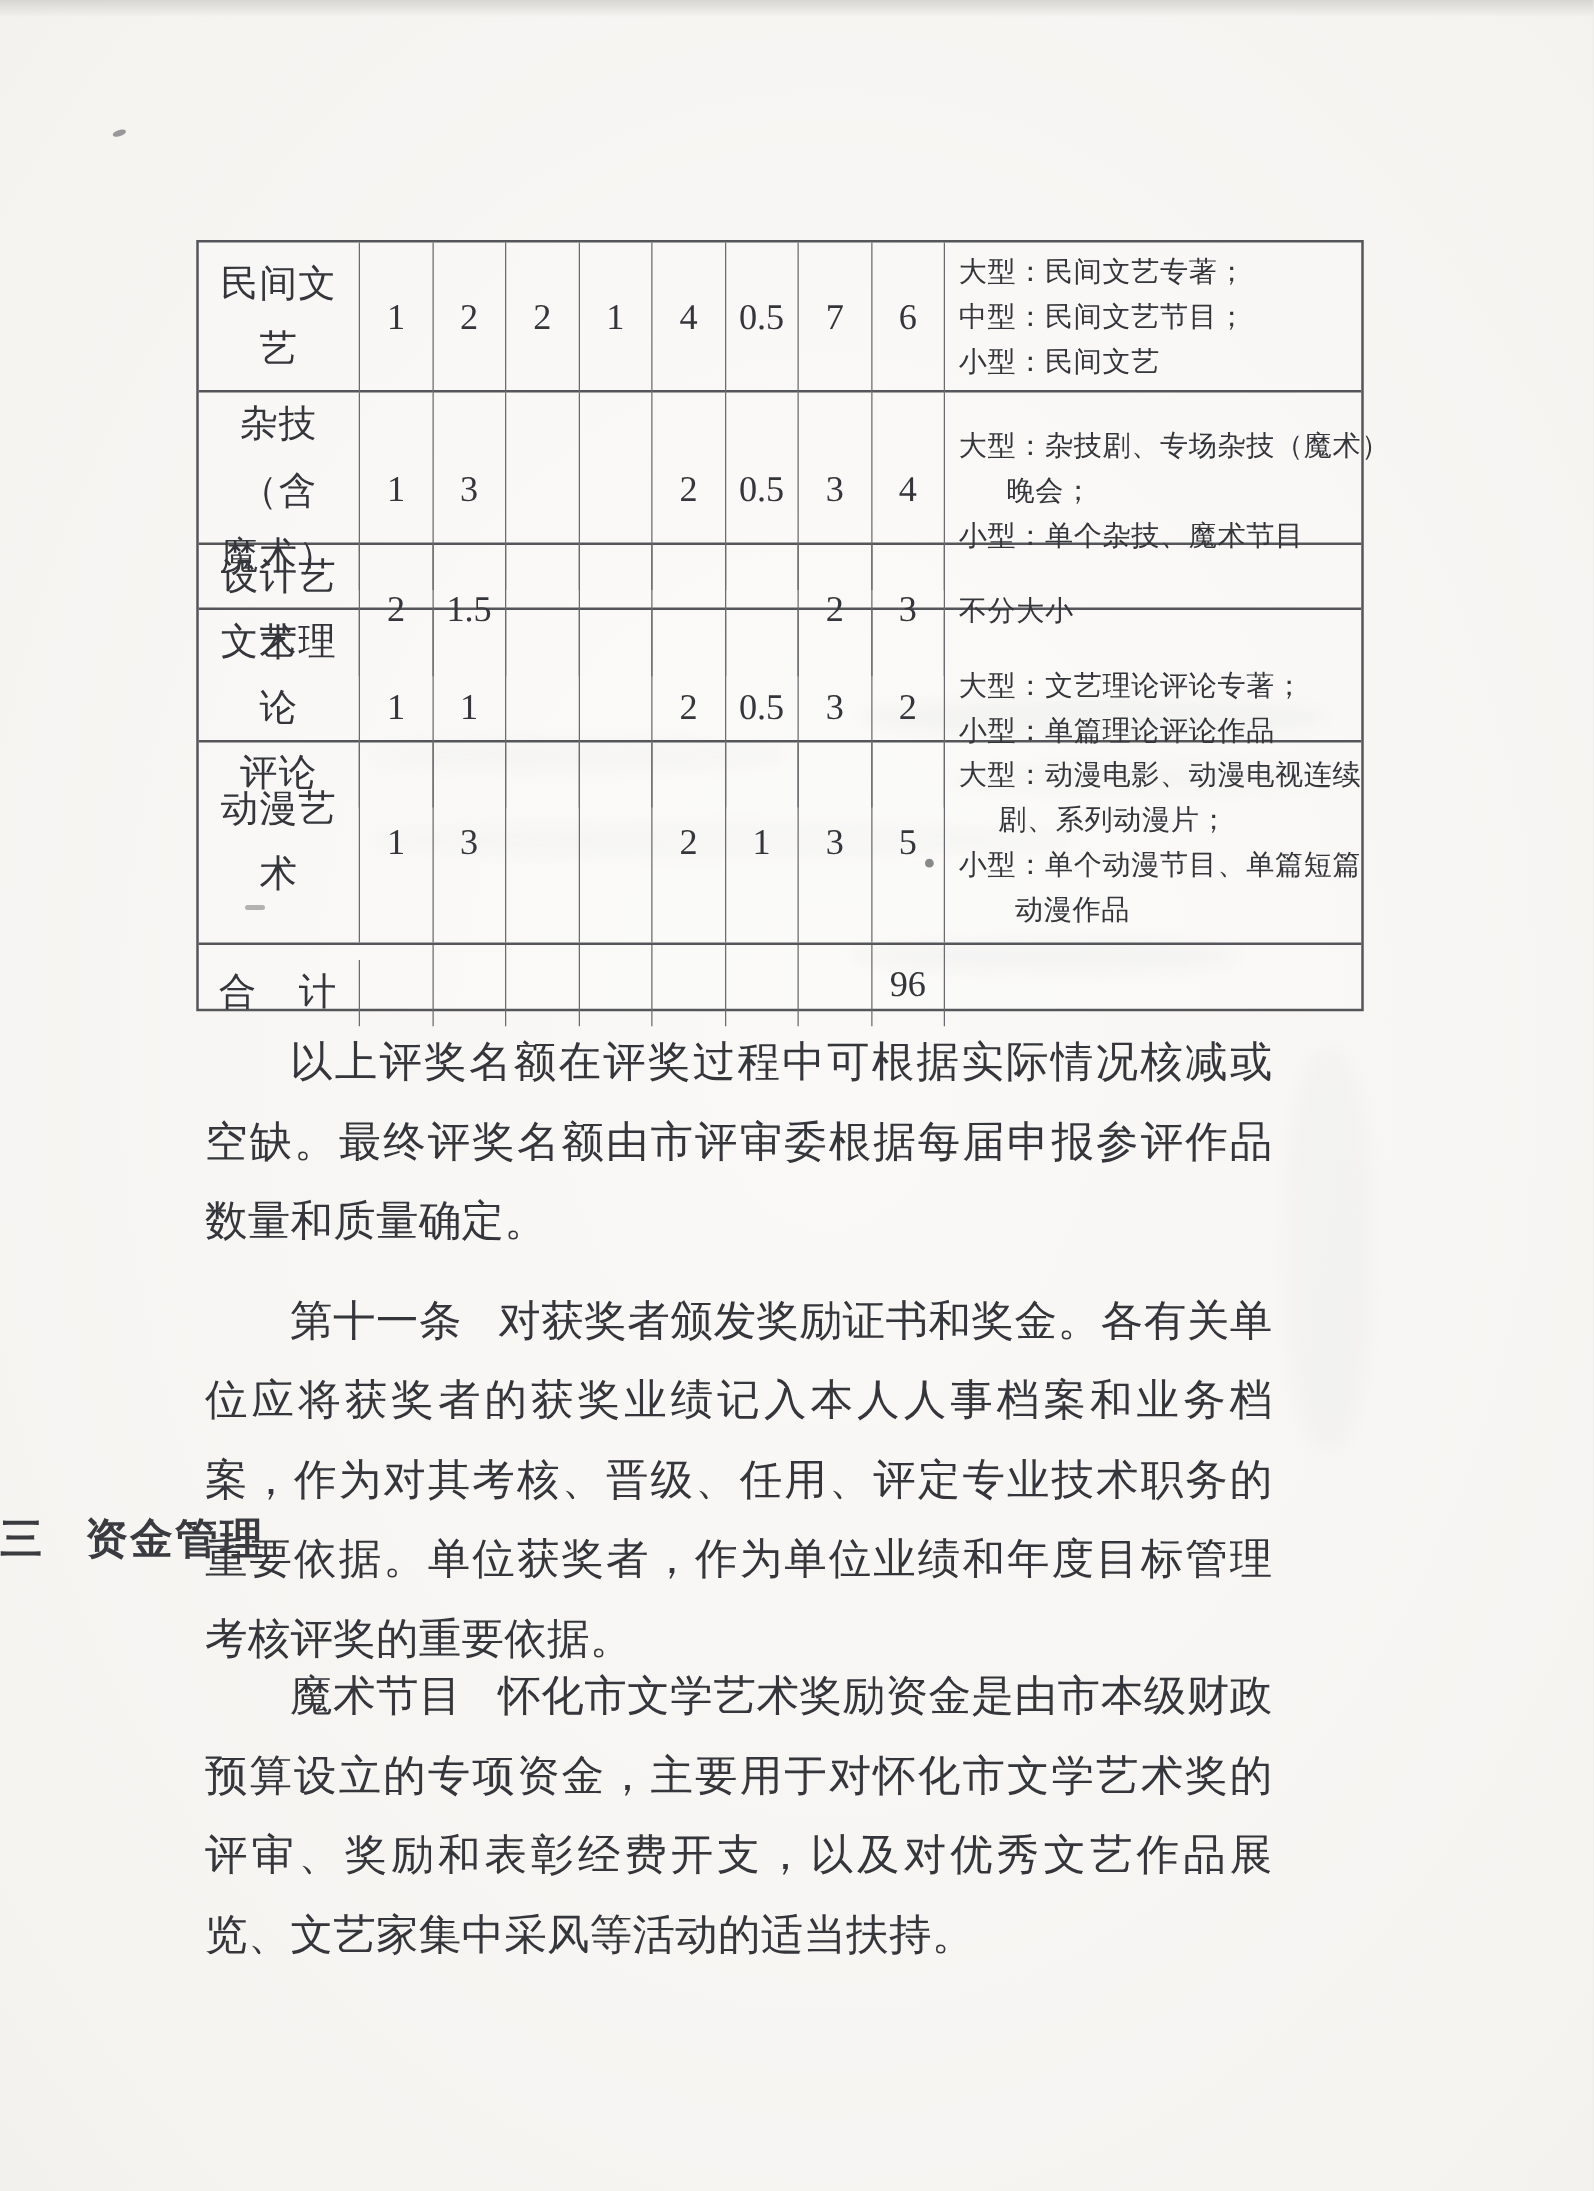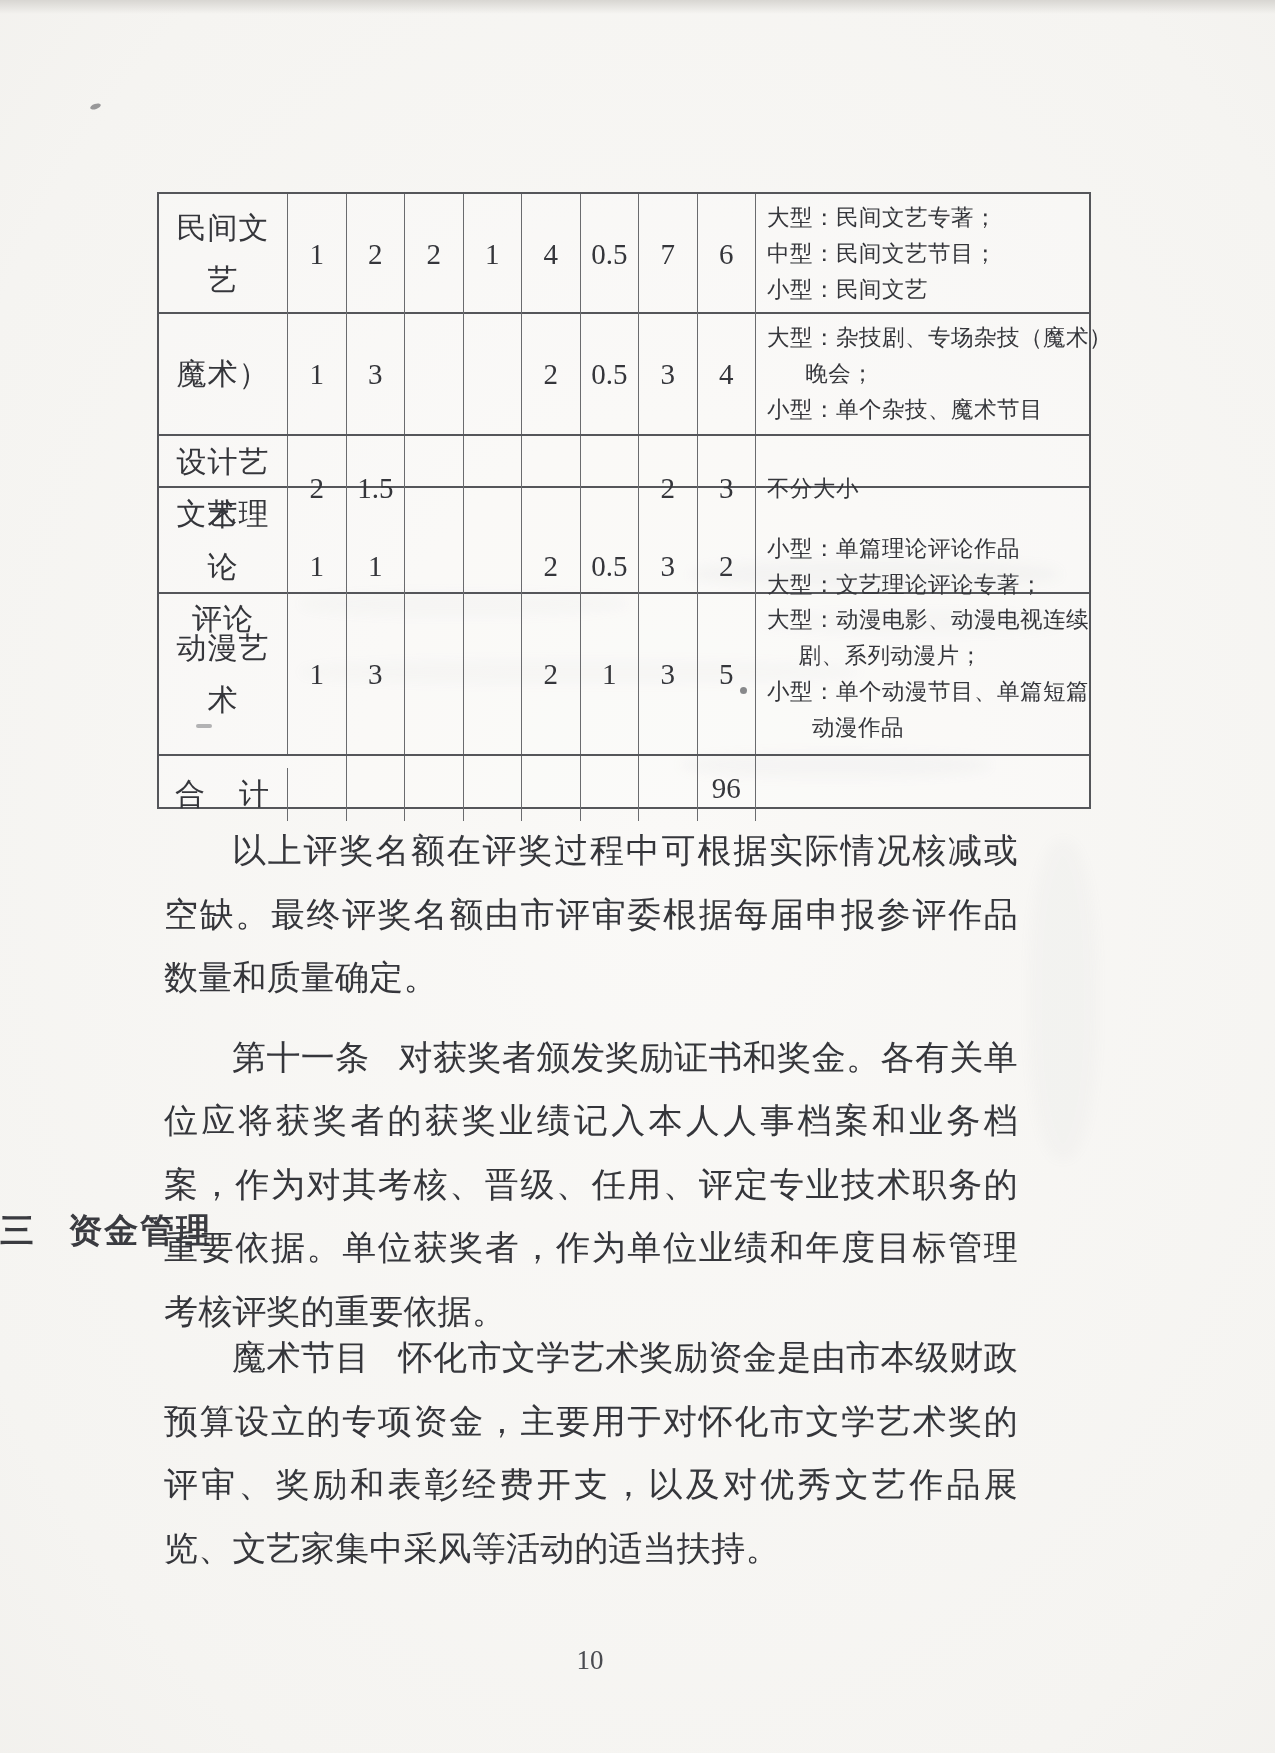--- a/index.html
+++ b/index.html
@@ -139,20 +139,21 @@
       <div class="cell num">6</div>
       <div class="cell remark">
         <span class="r-line">大型：民间文艺专著；</span>
         <span class="r-line">中型：民间文艺节目；</span>
         <span class="r-line">小型：民间文艺</span>
       </div>
     </div>
 
     <div class="trow" style="height:120px">
       <div class="cell cat">
+        <span>杂技（含</span>
         <span>魔术）</span>
       </div>
       <div class="cell num">1</div>
       <div class="cell num">3</div>
       <div class="cell num"></div>
       <div class="cell num"></div>
       <div class="cell num">2</div>
       <div class="cell num">0.5</div>
       <div class="cell num">3</div>
       <div class="cell num">4</div>
@@ -187,22 +188,22 @@
       </div>
       <div class="cell num">1</div>
       <div class="cell num">1</div>
       <div class="cell num"></div>
       <div class="cell num"></div>
       <div class="cell num">2</div>
       <div class="cell num">0.5</div>
       <div class="cell num">3</div>
       <div class="cell num">2</div>
       <div class="cell remark">
+        <span class="r-line">大型：文艺理论评论专著；</span>
         <span class="r-line">小型：单篇理论评论作品</span>
-        <span class="r-line">大型：文艺理论评论专著；</span>
       </div>
     </div>
 
     <div class="trow" style="height:160px">
       <div class="cell cat">
         <span>动漫艺术</span>
       </div>
       <div class="cell num">1</div>
       <div class="cell num">3</div>
       <div class="cell num"></div>
@@ -239,15 +240,14 @@
   </div>
 
   <div class="section-heading">
     <span class="h-num">三</span><span>资金管理</span>
   </div>
 
   <div class="bodyblock block-2">
     <p><span class="cond-label">魔术节目</span><span>怀化市文学艺术奖励资金是由市本级财政预算设立的专项资金，主要用于对怀化市文学艺术奖的评审、奖励和表彰经费开支，以及对优秀文艺作品展览、文艺家集中采风等活动的适当扶持。</span></p>
   </div>
 
-  <div class="page-number">10</div>
 
 </div>
 
 </body></html>

